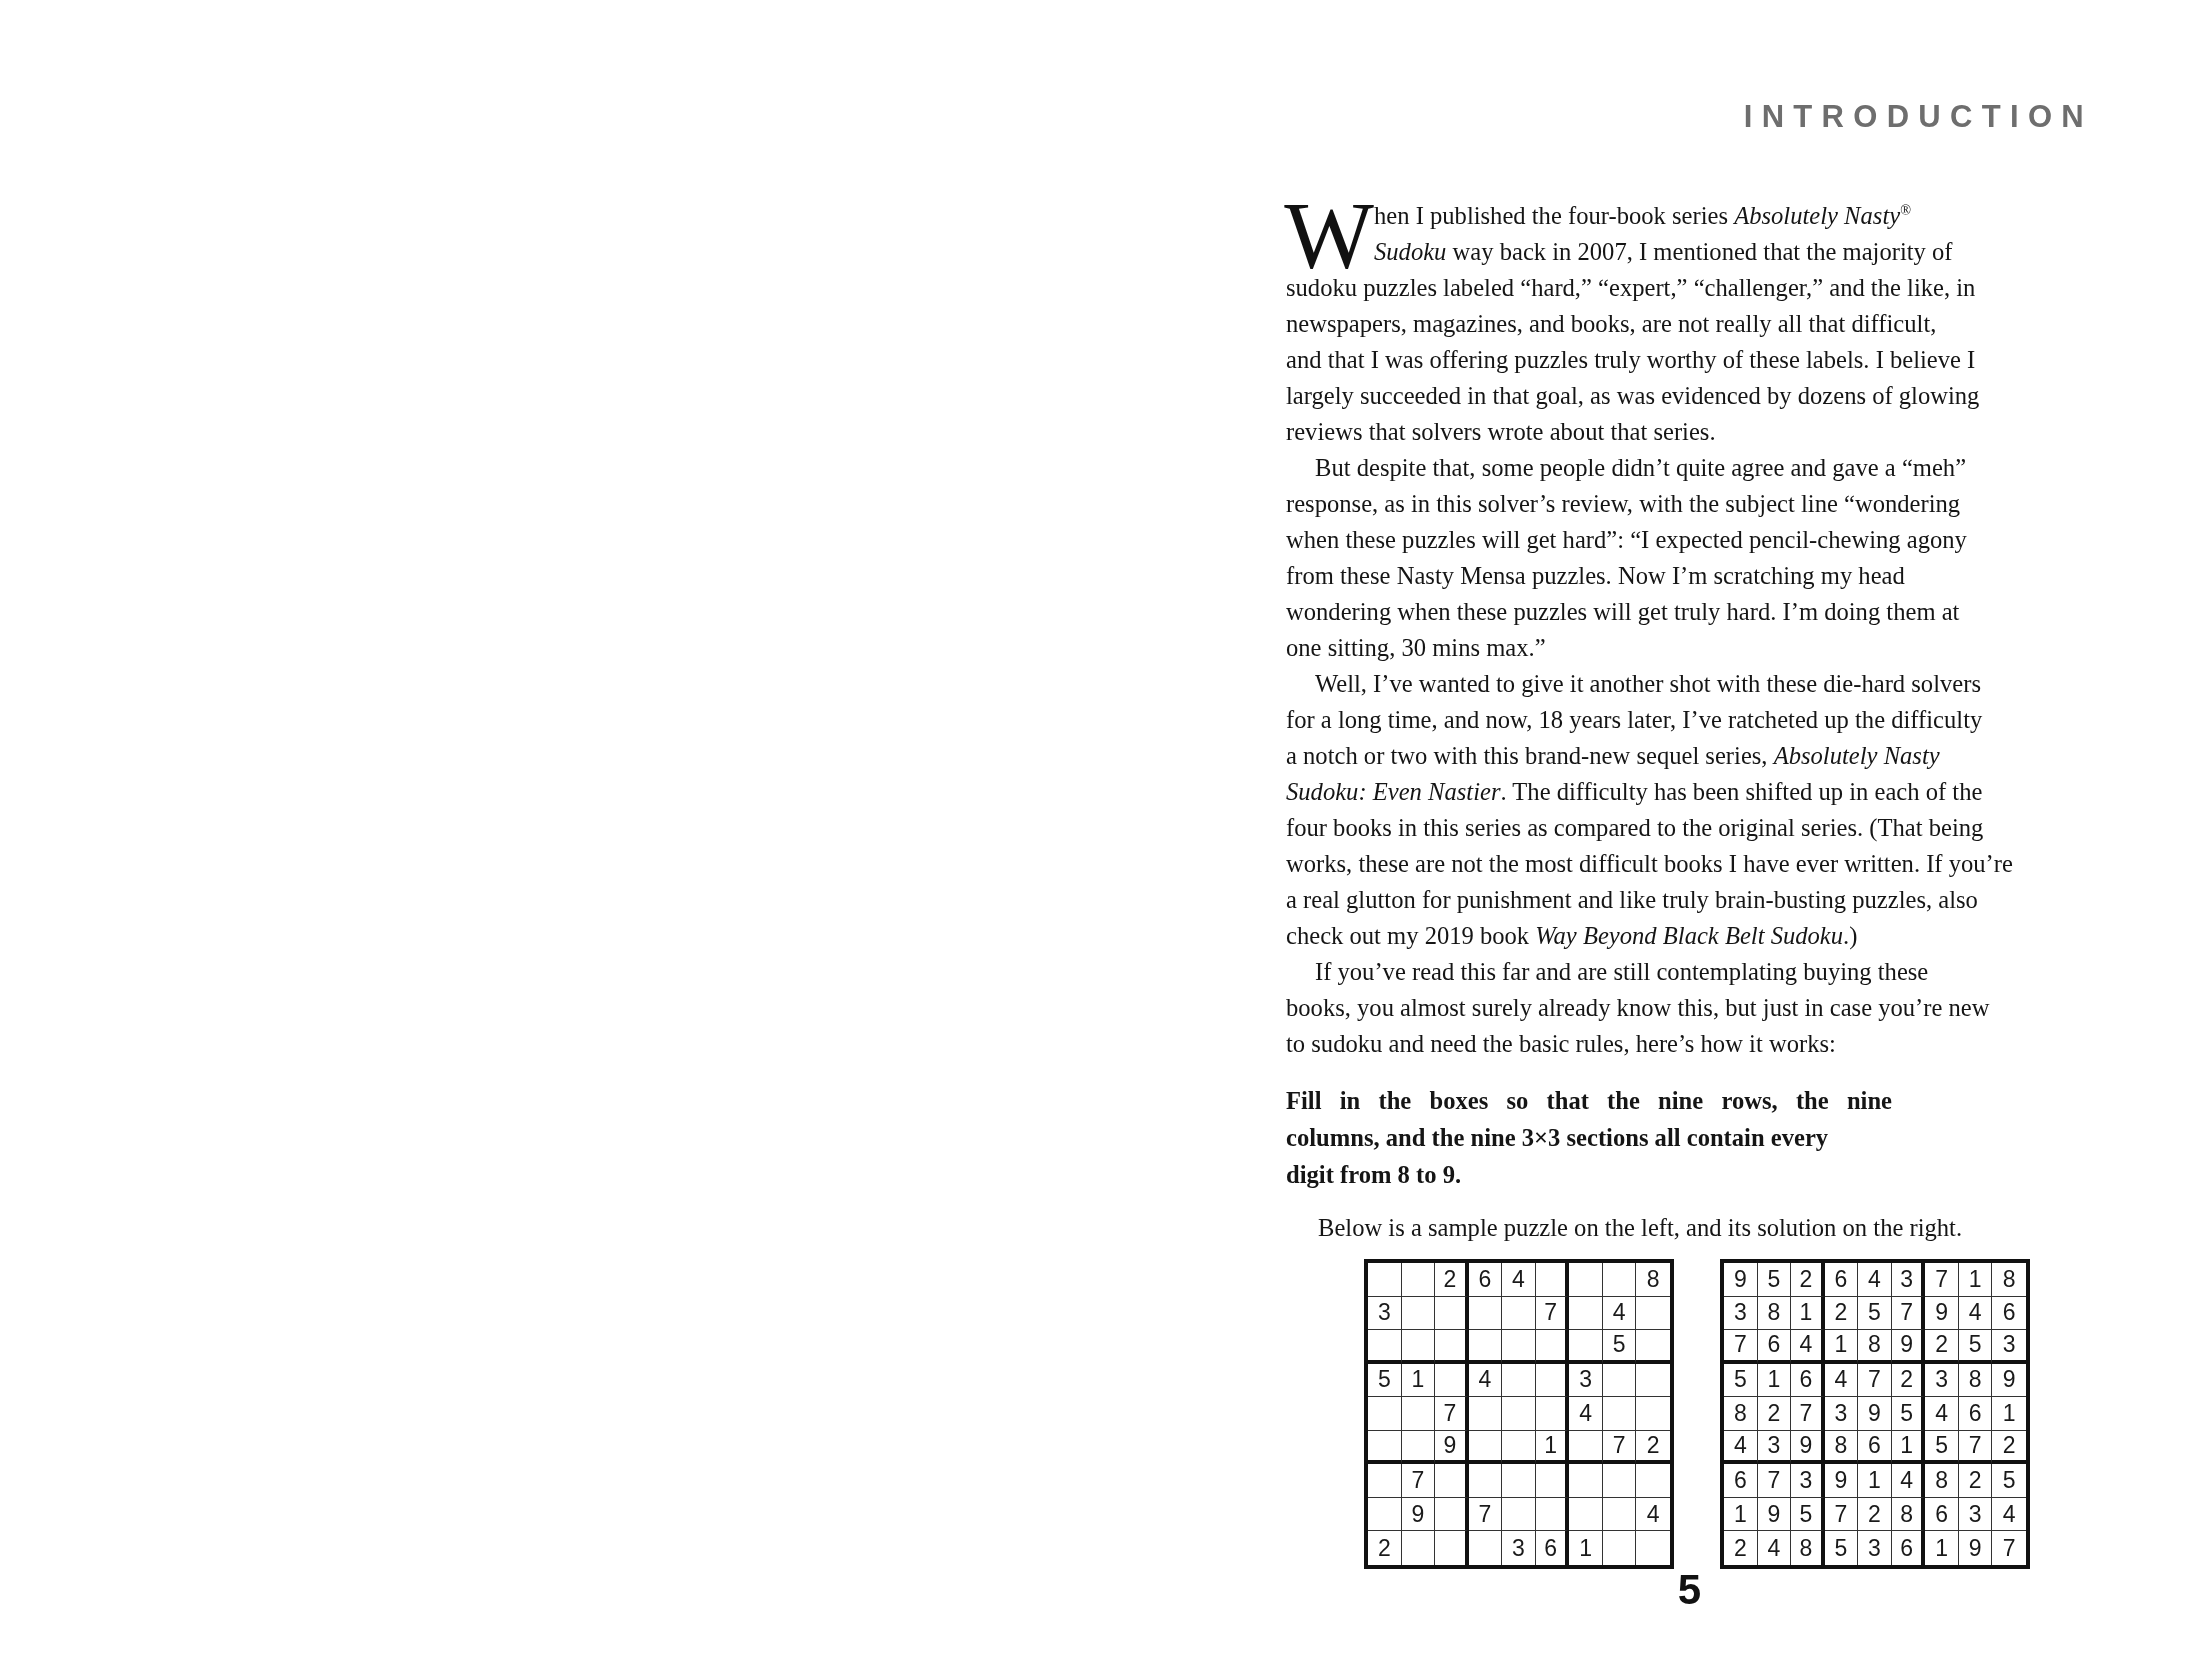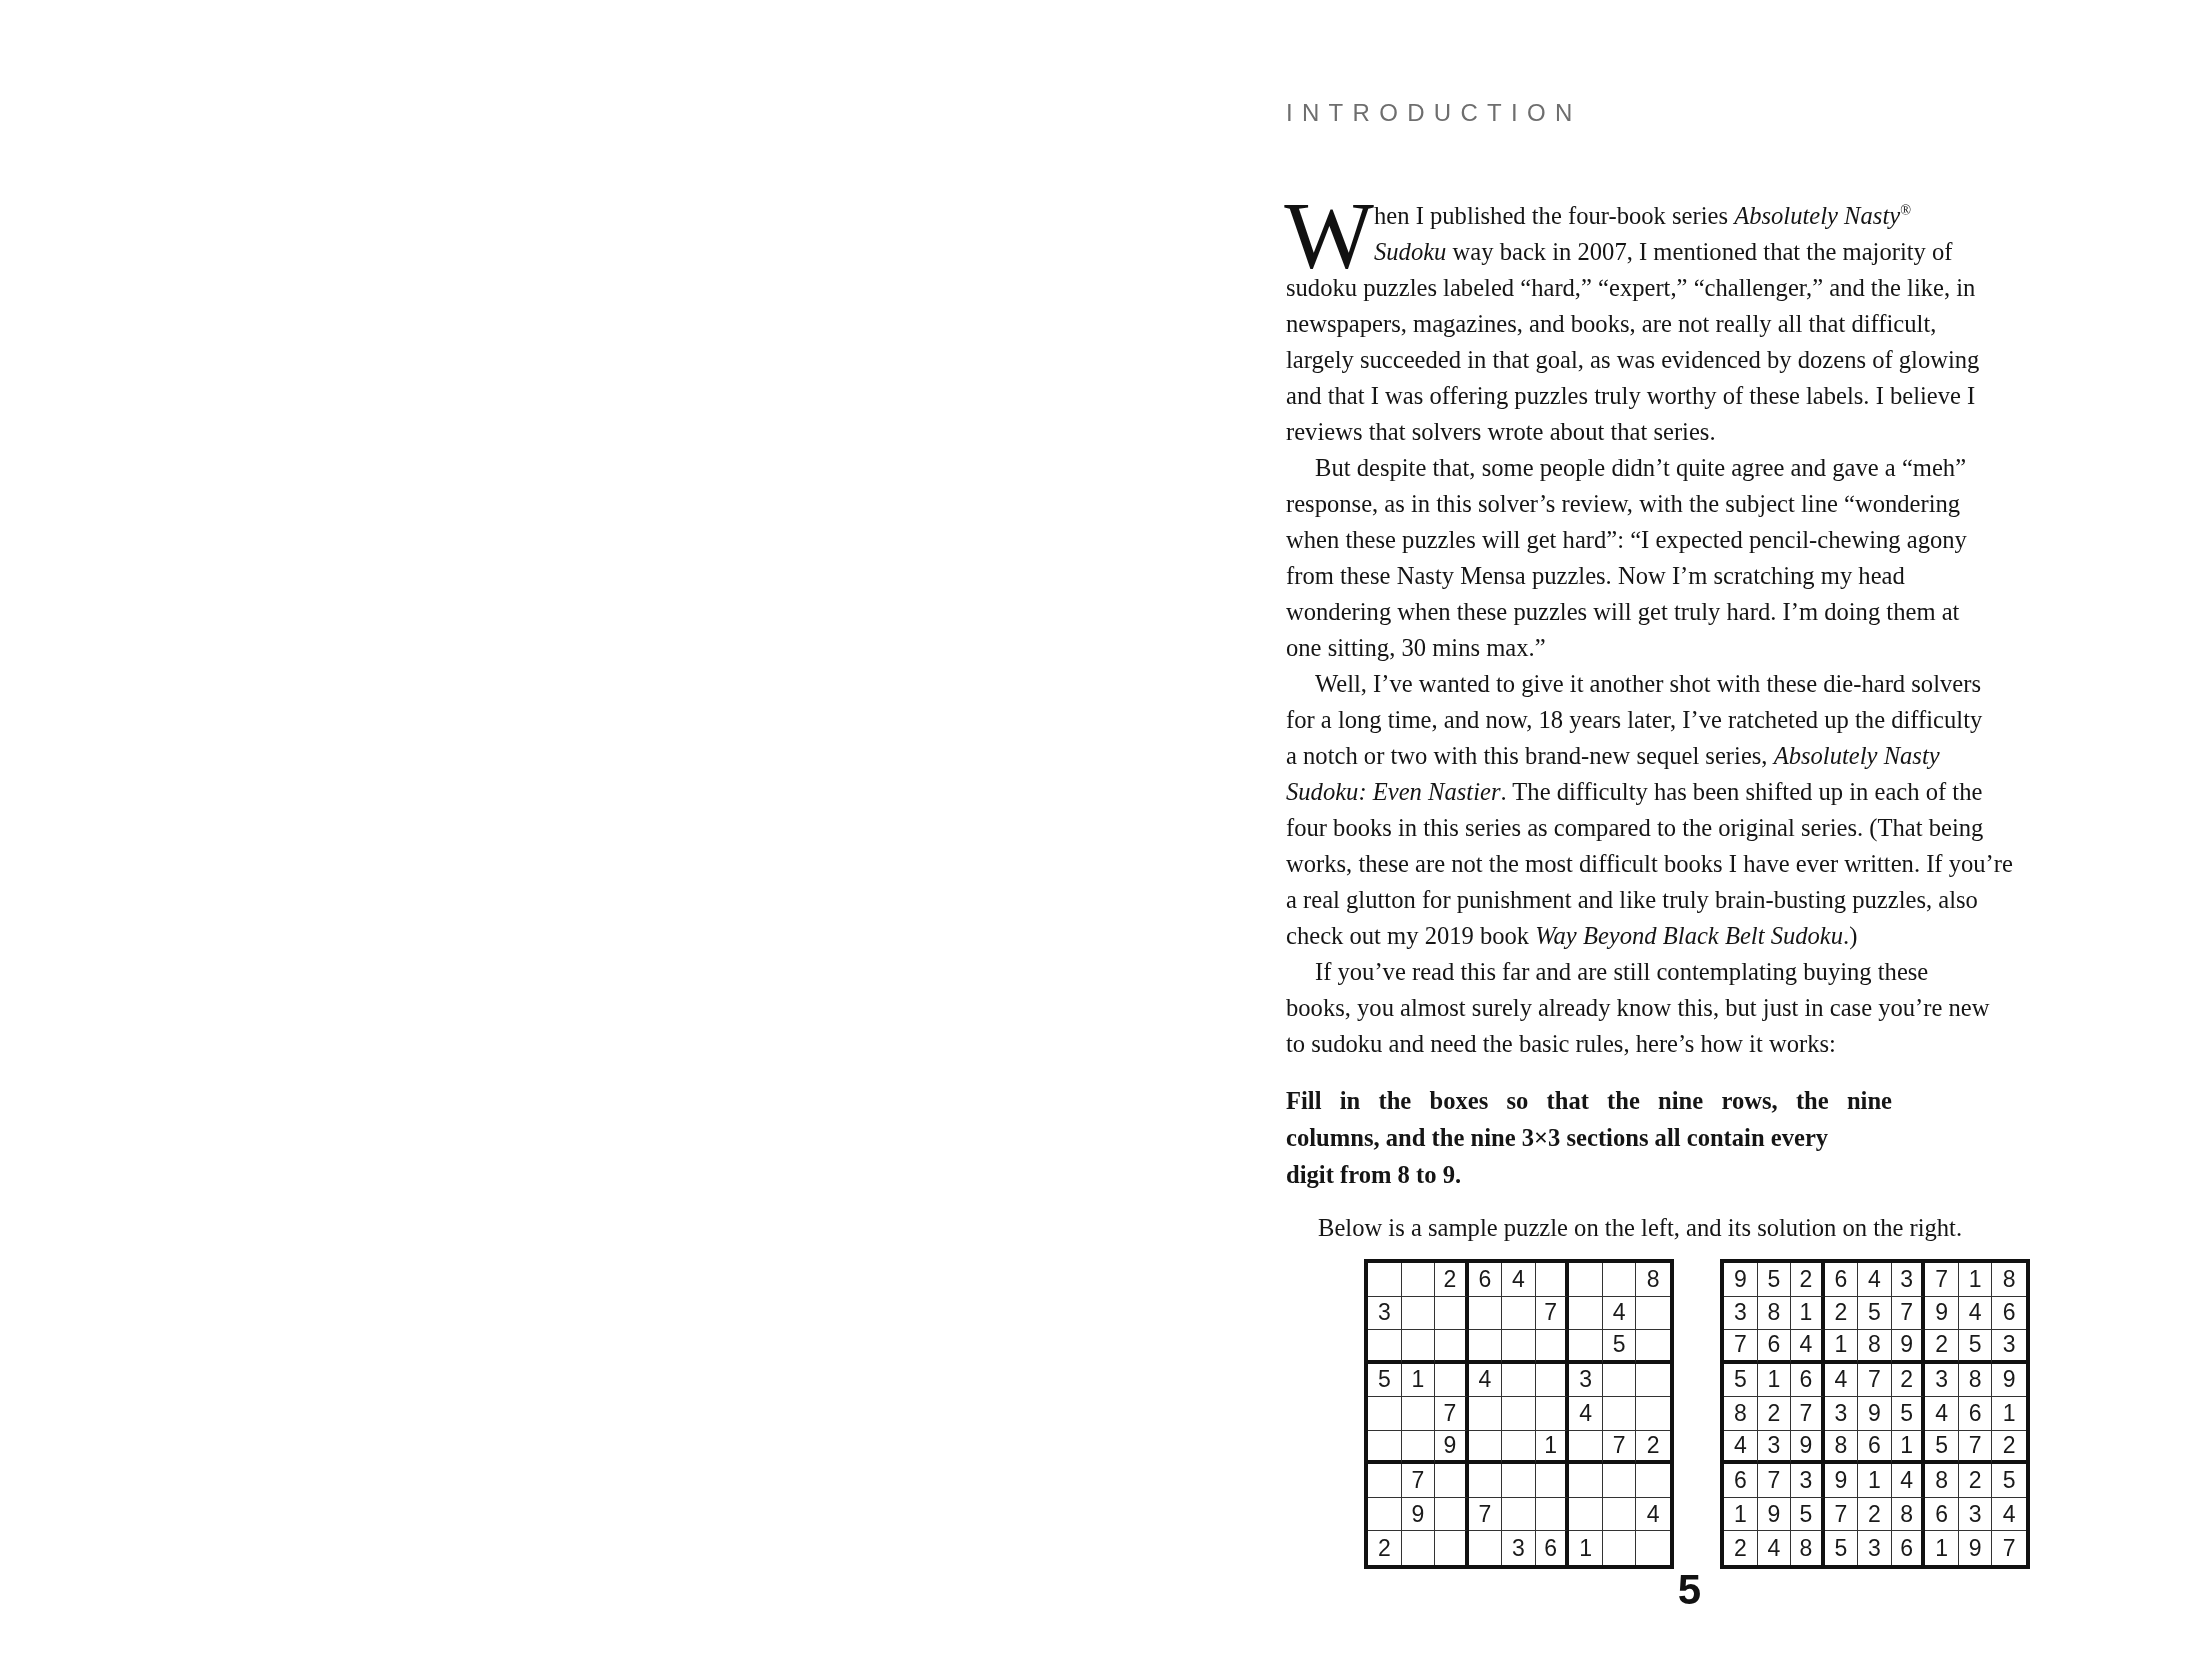--- a/index.html
+++ b/index.html
@@ -2,22 +2,22 @@
 <html style="font-size:13.6px"><head>
 <meta charset="utf-8">
 <style>
   html,body{margin:0;padding:0;background:#ffffff;}
   .sheet{
     position:relative;width:2205px;height:1654px;background:#ffffff;
     overflow:hidden;font-family:"Liberation Serif",serif;color:#151515;
   }
   .heading{
     position:absolute;left:1286px;top:99px;width:807px;
-    text-align:left;font-family:"Liberation Sans",sans-serif;
-    font-weight:400;font-size:24px;letter-spacing:9.3px;color:#6e6e6e;
+    text-align:right;font-family:"Liberation Sans",sans-serif;
+    font-weight:700;font-size:31px;letter-spacing:9.3px;color:#6e6e6e;
     white-space:nowrap;
   }
   .col{
     position:absolute;left:1286px;top:198px;width:813px;
     font-size:24.6px;line-height:36px;
   }
   .para{position:relative;}
   .line{height:36px;line-height:36px;white-space:nowrap;}
   .line .i{font-style:italic;text-align:center;}
   .line .sup{font-size:0.58em;vertical-align:super;line-height:0;}
@@ -65,22 +65,22 @@
   <div class="heading">INTRODUCTION</div>
 
   <div class="col">
 
   <div class="para">
         <div class="dropcap">W</div>
         <div class="line dc"><span>hen I published the four-book series </span><span class="i">Absolutely Nasty</span><span class="sup">®</span></div>
         <div class="line dc"><span class="i">Sudoku</span><span> way back in 2007, I mentioned that the majority of</span></div>
         <div class="line"><span>sudoku puzzles labeled “hard,” “expert,” “challenger,” and the like, in</span></div>
         <div class="line"><span>newspapers, magazines, and books, are not really all that difficult,</span></div>
+        <div class="line"><span>and that I was offering puzzles truly worthy of these labels. I believe I</span></div>
         <div class="line"><span>largely succeeded in that goal, as was evidenced by dozens of glowing</span></div>
-        <div class="line"><span>and that I was offering puzzles truly worthy of these labels. I believe I</span></div>
         <div class="line"><span>reviews that solvers wrote about that series.</span></div>
       </div>
       <div class="para">
         <div class="line ind"><span>But despite that, some people didn’t quite agree and gave a “meh”</span></div>
         <div class="line"><span>response, as in this solver’s review, with the subject line “wondering</span></div>
         <div class="line"><span>when these puzzles will get hard”: “I expected pencil-chewing agony</span></div>
         <div class="line"><span>from these Nasty Mensa puzzles. Now I’m scratching my head</span></div>
         <div class="line"><span>wondering when these puzzles will get truly hard. I’m doing them at</span></div>
         <div class="line"><span>one sitting, 30 mins max.”</span></div>
       </div>

